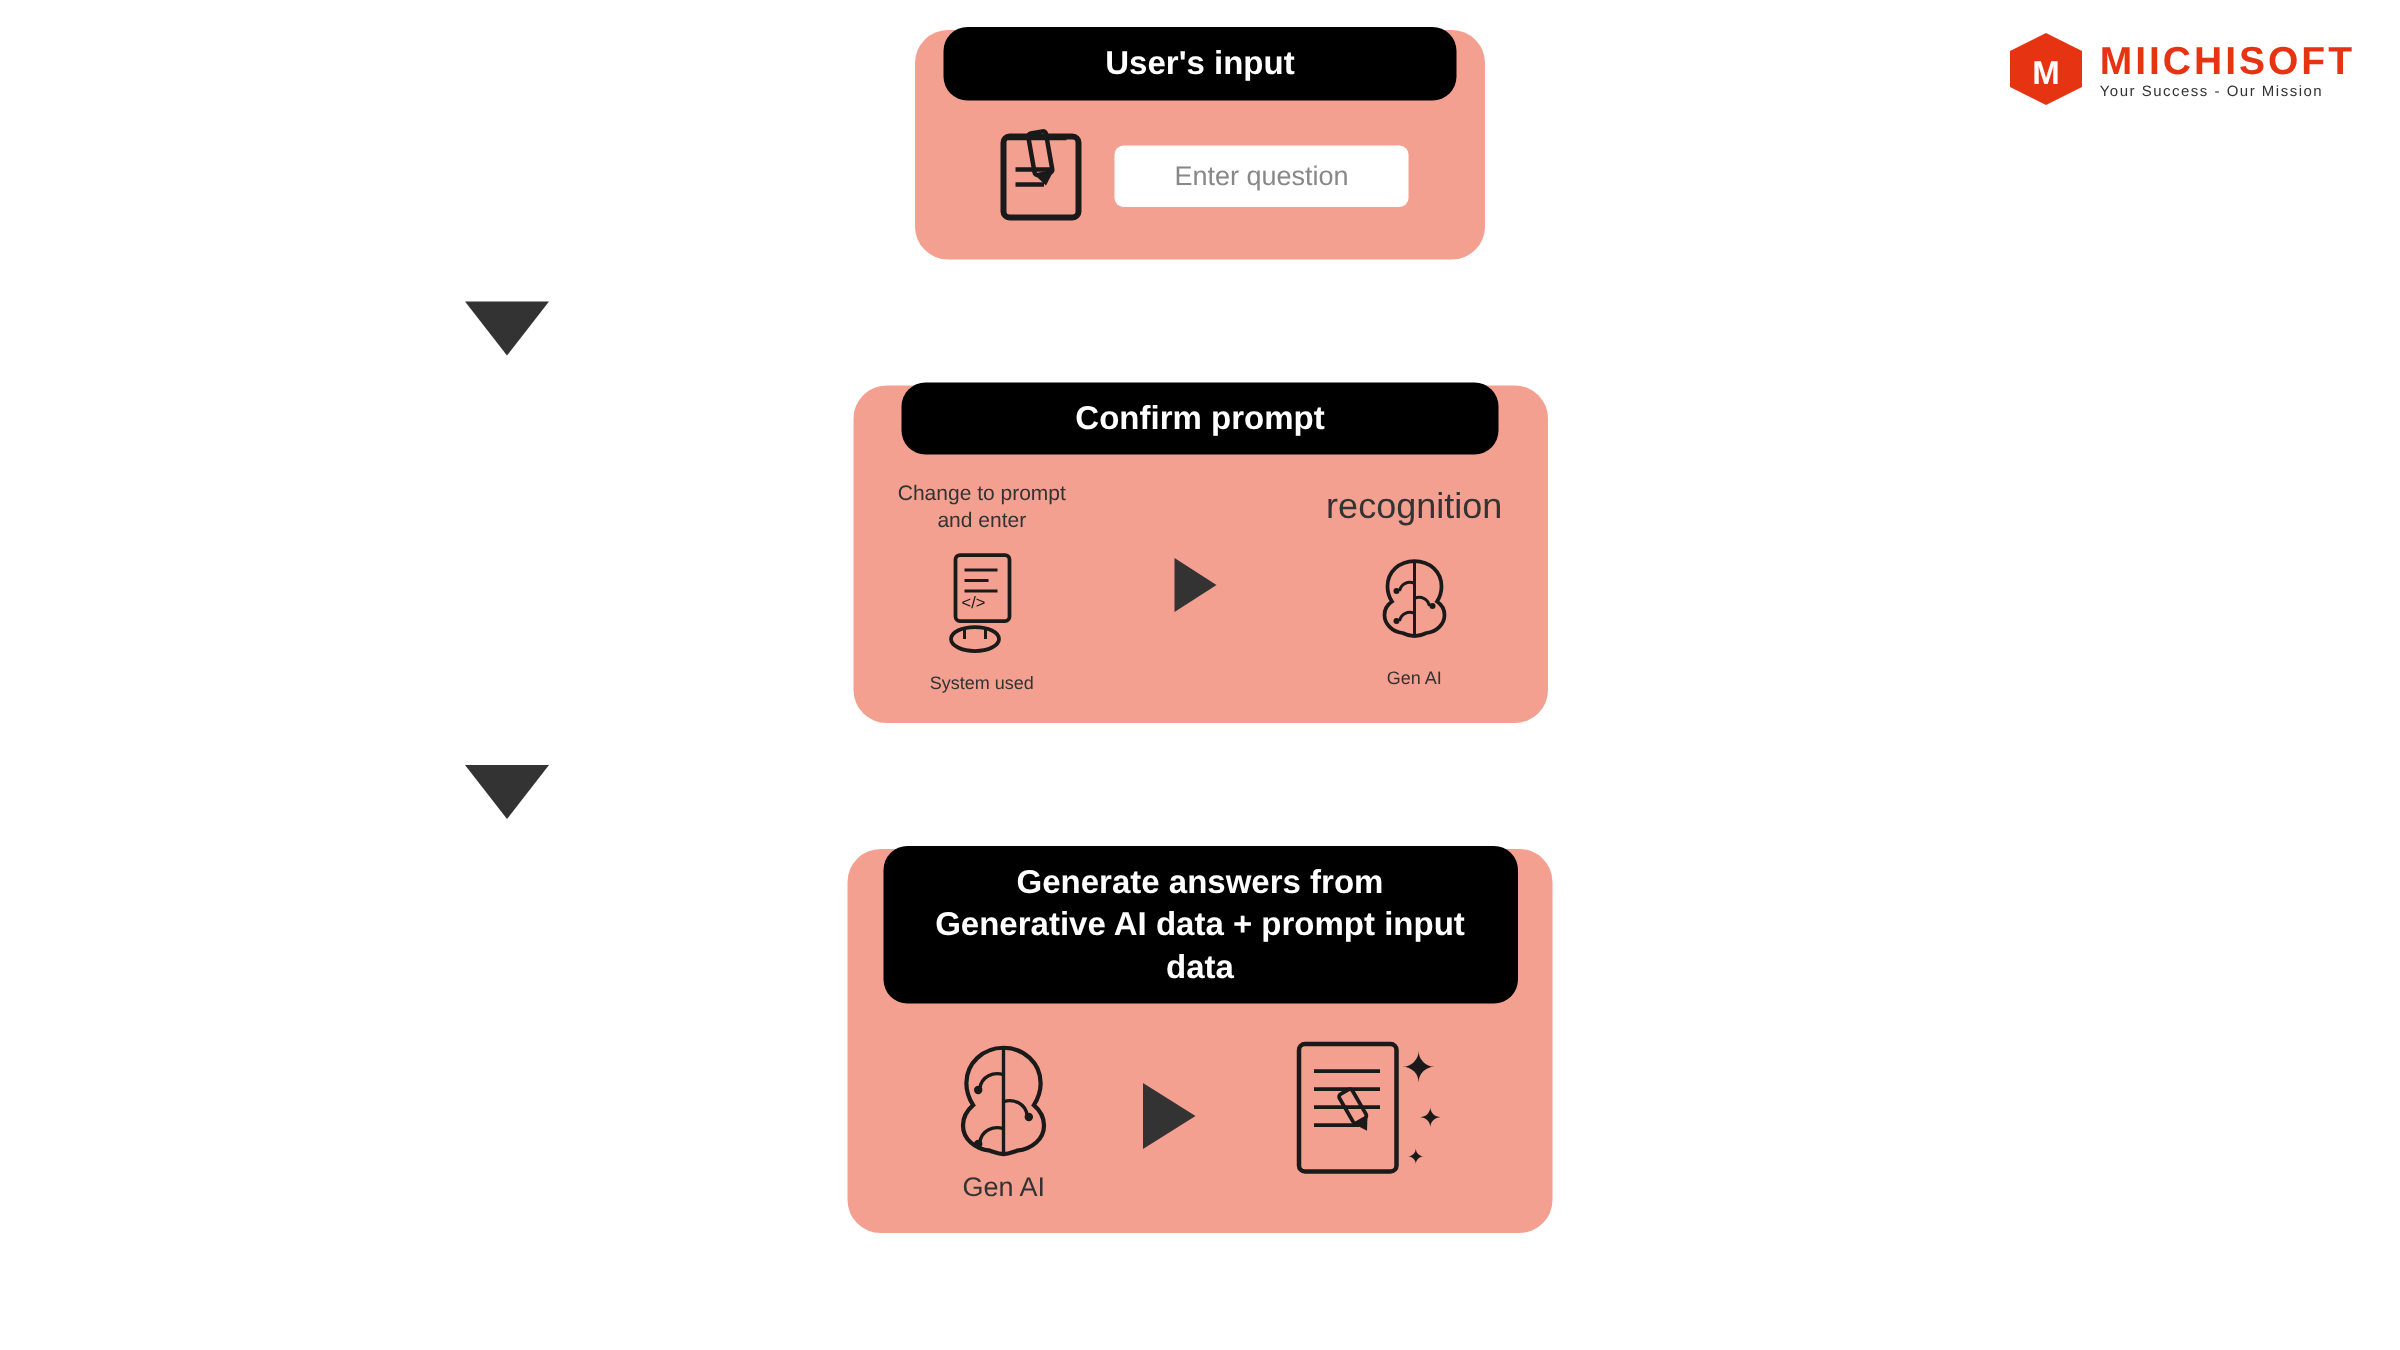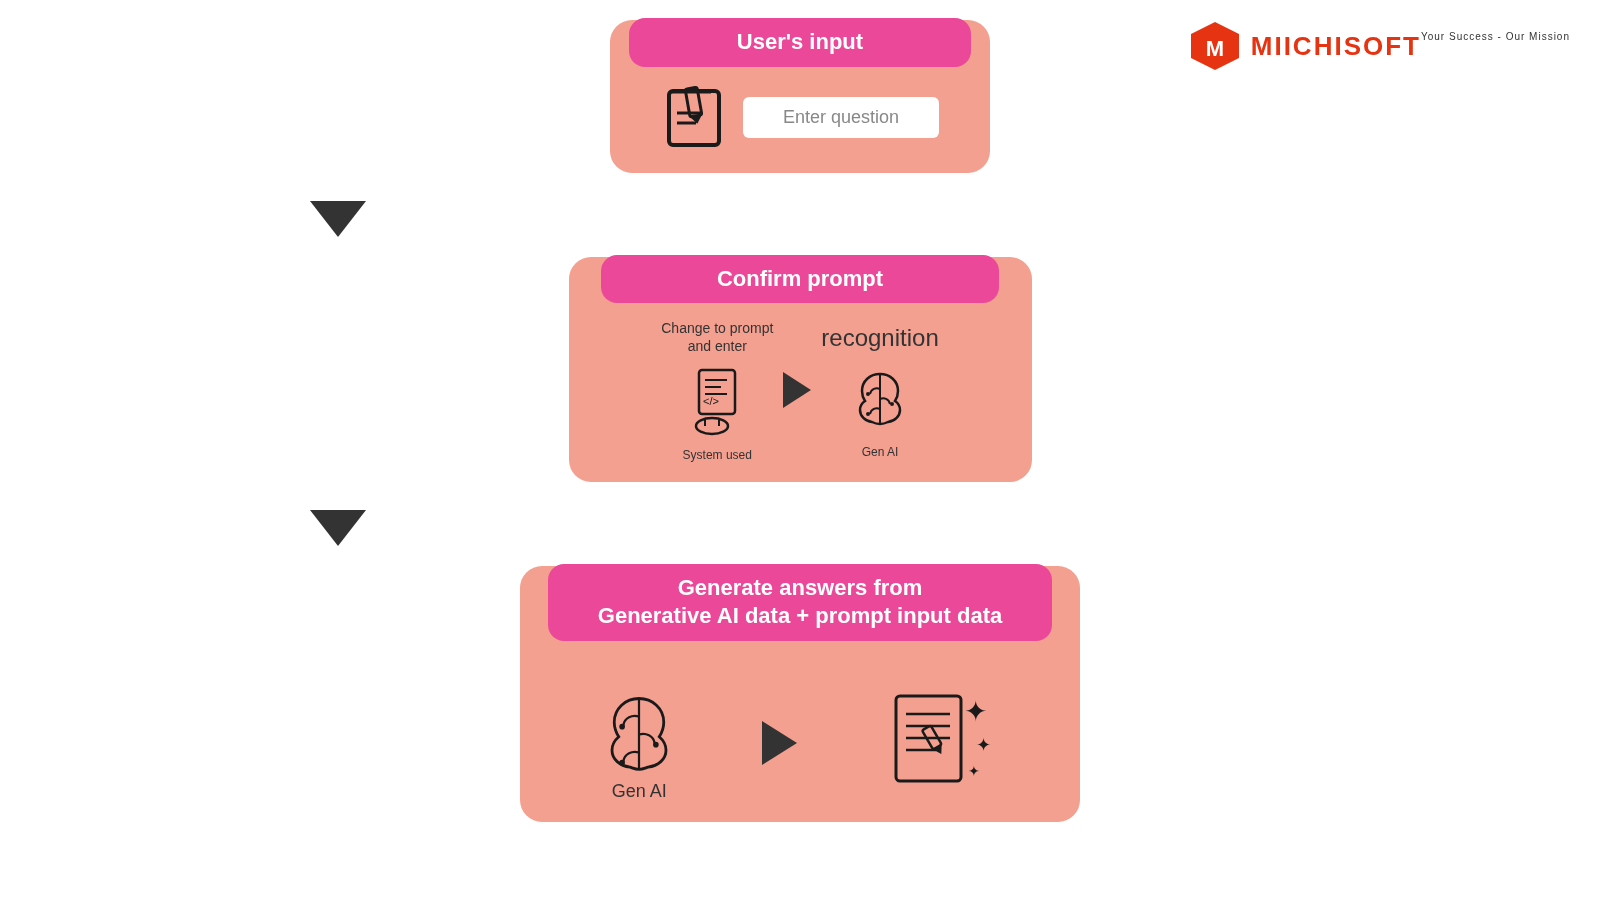--- a/index.html
+++ b/index.html
@@ -20,21 +20,21 @@
       display: flex;
       align-items: center;
       gap: 10px;
     }
     .logo-hex {
       width: 52px;
       height: 52px;
     }
     .logo-text-area {
       display: flex;
-      flex-direction: row;
+      flex-direction: column;
     }
     .logo-name {
       font-size: 26px;
       font-weight: 900;
       color: #e63312;
       letter-spacing: 2px;
     }
     .logo-tagline {
       font-size: 10px;
       color: #333;
@@ -70,26 +70,25 @@
       width: 380px;
       background: #f4a090;
       border-radius: 22px;
       padding: 0 0 20px 0;
       display: flex;
       flex-direction: column;
       align-items: center;
       position: relative;
     }
     .box.wide {
-      width: 560px;
-      gap: 28px;
+      width: 470px;
     }
 
     .box-header {
-      background: #ec4899;
+      background: #000000;
       border-radius: 16px;
       padding: 10px 30px;
       margin-bottom: 14px;
       width: 90%;
       text-align: center;
       position: relative;
       top: -2px;
     }
     .box-header-text {
       color: #fff;
@@ -117,21 +116,21 @@
       font-size: 18px;
       color: #888;
       border: none;
     }
 
     
     .box2-content {
       display: flex;
       flex-direction: row;
       align-items: center;
-      justify-content: center;
+      justify-content: space-between;
       width: 100%;
       padding: 0 30px;
       position: relative;
     }
     .box2-left, .box2-right {
       display: flex;
       flex-direction: column;
       align-items: center;
       gap: 6px;
     }

